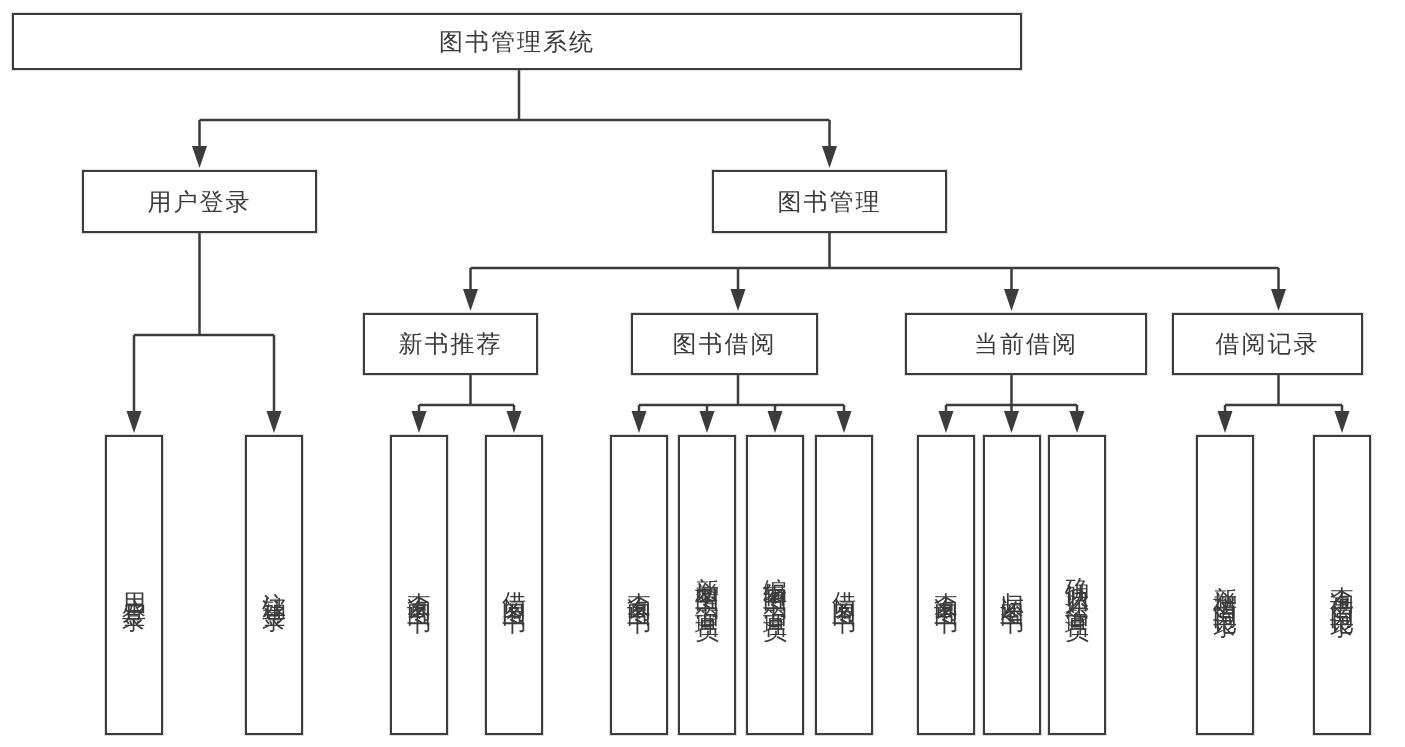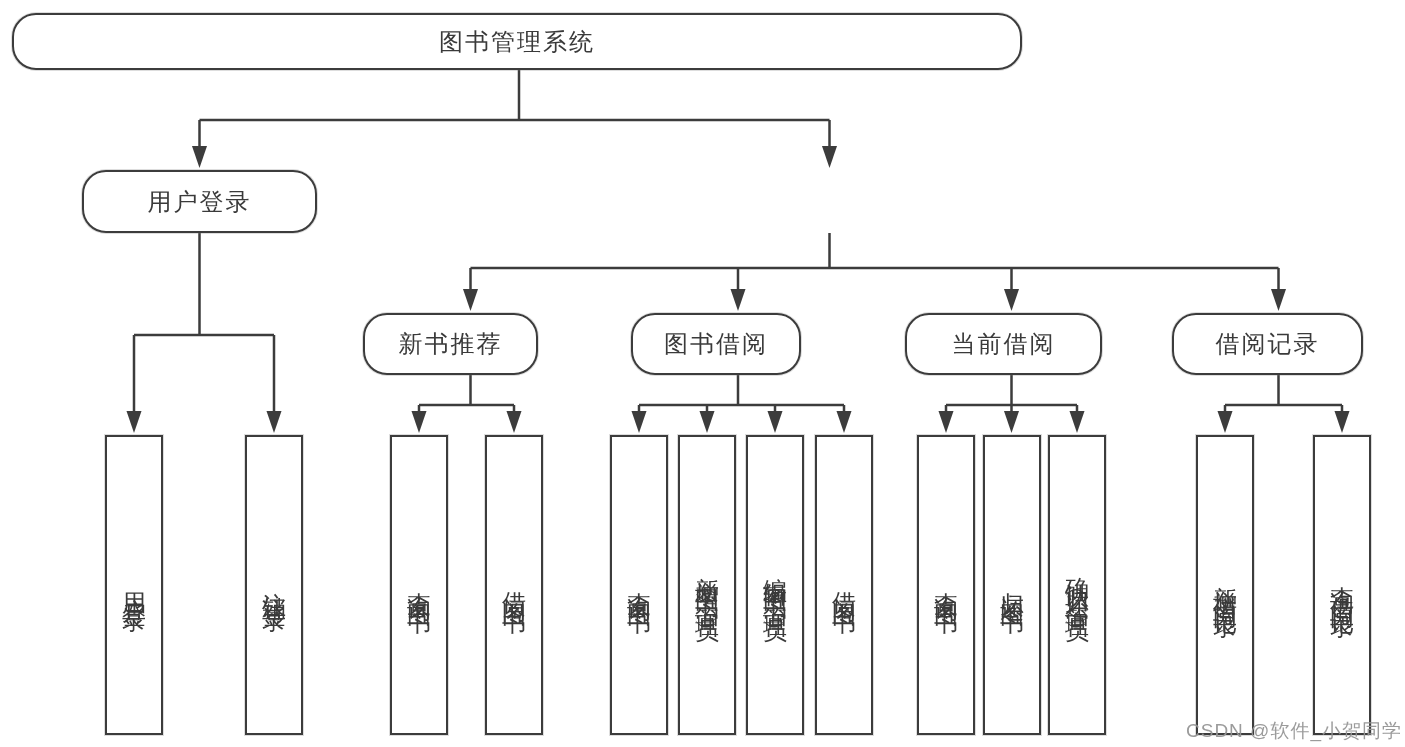--- a/index.html
+++ b/index.html
@@ -23,21 +23,21 @@
     background: #ffffff;
     border: 2px solid #3c3c3c;
     display: flex;
     align-items: center;
     justify-content: center;
     color: #3a3a3a;
     font-size: 24px;
     letter-spacing: 2px;
     box-shadow: 0 0 0 1px rgba(120,120,120,0.25);
   }
-  .node.h-label { white-space: nowrap; border-radius: 24px; }
+  .node.h-label { white-space: nowrap; }
   .leaf {
     width: 58px;
     height: 300px;
     top: 435px;
   }
   .leaf .vtext {
     writing-mode: vertical-rl;
     text-orientation: mixed;
     font-size: 24px;
     letter-spacing: 6px;
@@ -103,24 +103,25 @@
       <polygon points="1004,411 1019,411 1011.5,433"></polygon>
       <polygon points="1069.5,411 1084.5,411 1077,433"></polygon>
       <polygon points="1217.5,411 1232.5,411 1225,433"></polygon>
       <polygon points="1334.5,411 1349.5,411 1342,433"></polygon>
     </g>
   </svg>
 
   <div class="node h-label" style="left:12px; top:13px; width:1010px; height:57px">图书管理系统</div>
 
   <div class="node h-label" style="left:82px; top:170px; width:235px; height:63px">用户登录</div>
+  <div class="node h-label" style="left:712px; top:170px; width:235px; height:63px">图书管理</div>
 
   <div class="node h-label" style="left:363px; top:313px; width:175px; height:62px">新书推荐</div>
-  <div class="node h-label" style="left:631px; top:313px; width:170px; height:62px">图书借阅</div>
-  <div class="node h-label" style="left:905px; top:313px; width:197px; height:62px">当前借阅</div>
+  <div class="node h-label" style="left:631px; top:313px; width:187px; height:62px">图书借阅</div>
+  <div class="node h-label" style="left:905px; top:313px; width:242px; height:62px">当前借阅</div>
   <div class="node h-label" style="left:1172px; top:313px; width:191px; height:62px">借阅记录</div>
 
   <div class="node leaf" style="left:105px">
     <span class="vtext">用户登录</span>
   </div>
   <div class="node leaf" style="left:245px">
     <span class="vtext">注销登录</span>
   </div>
 
   <div class="node leaf" style="left:390px">
@@ -153,15 +154,14 @@
     <span class="vtext">确认归还（管理员）</span>
   </div>
 
   <div class="node leaf" style="left:1196px">
     <span class="vtext">新增借阅记录</span>
   </div>
   <div class="node leaf" style="left:1313px">
     <span class="vtext">查询借阅记录</span>
   </div>
 
-  <div class="watermark">CSDN @软件_小贺同学</div>
 
 </div>
 
 </body></html>

